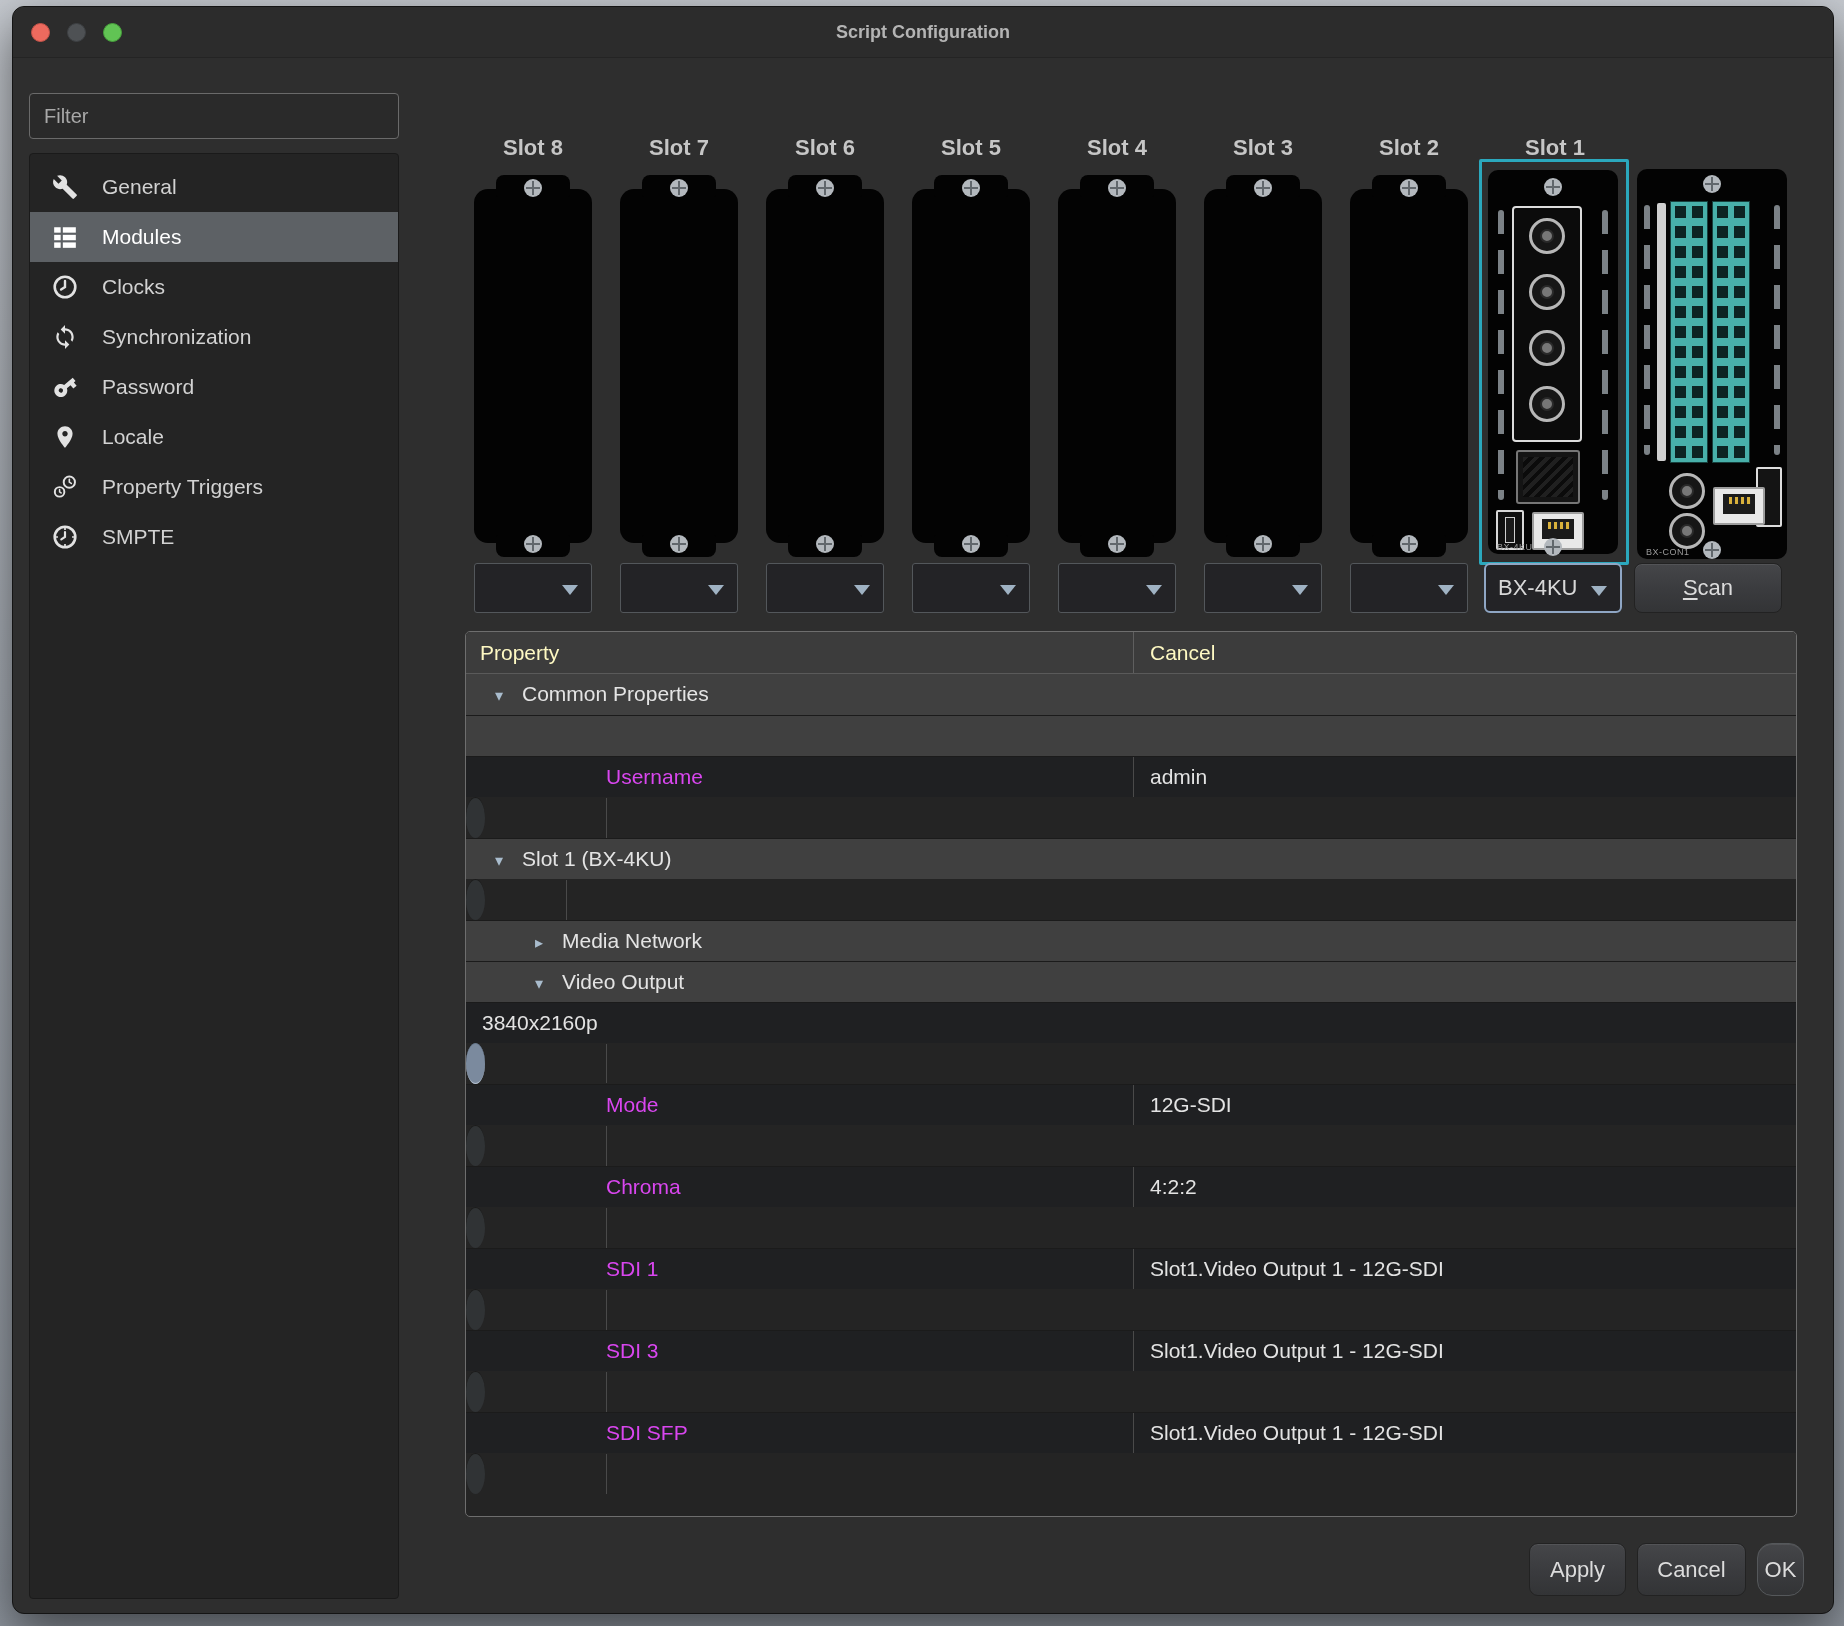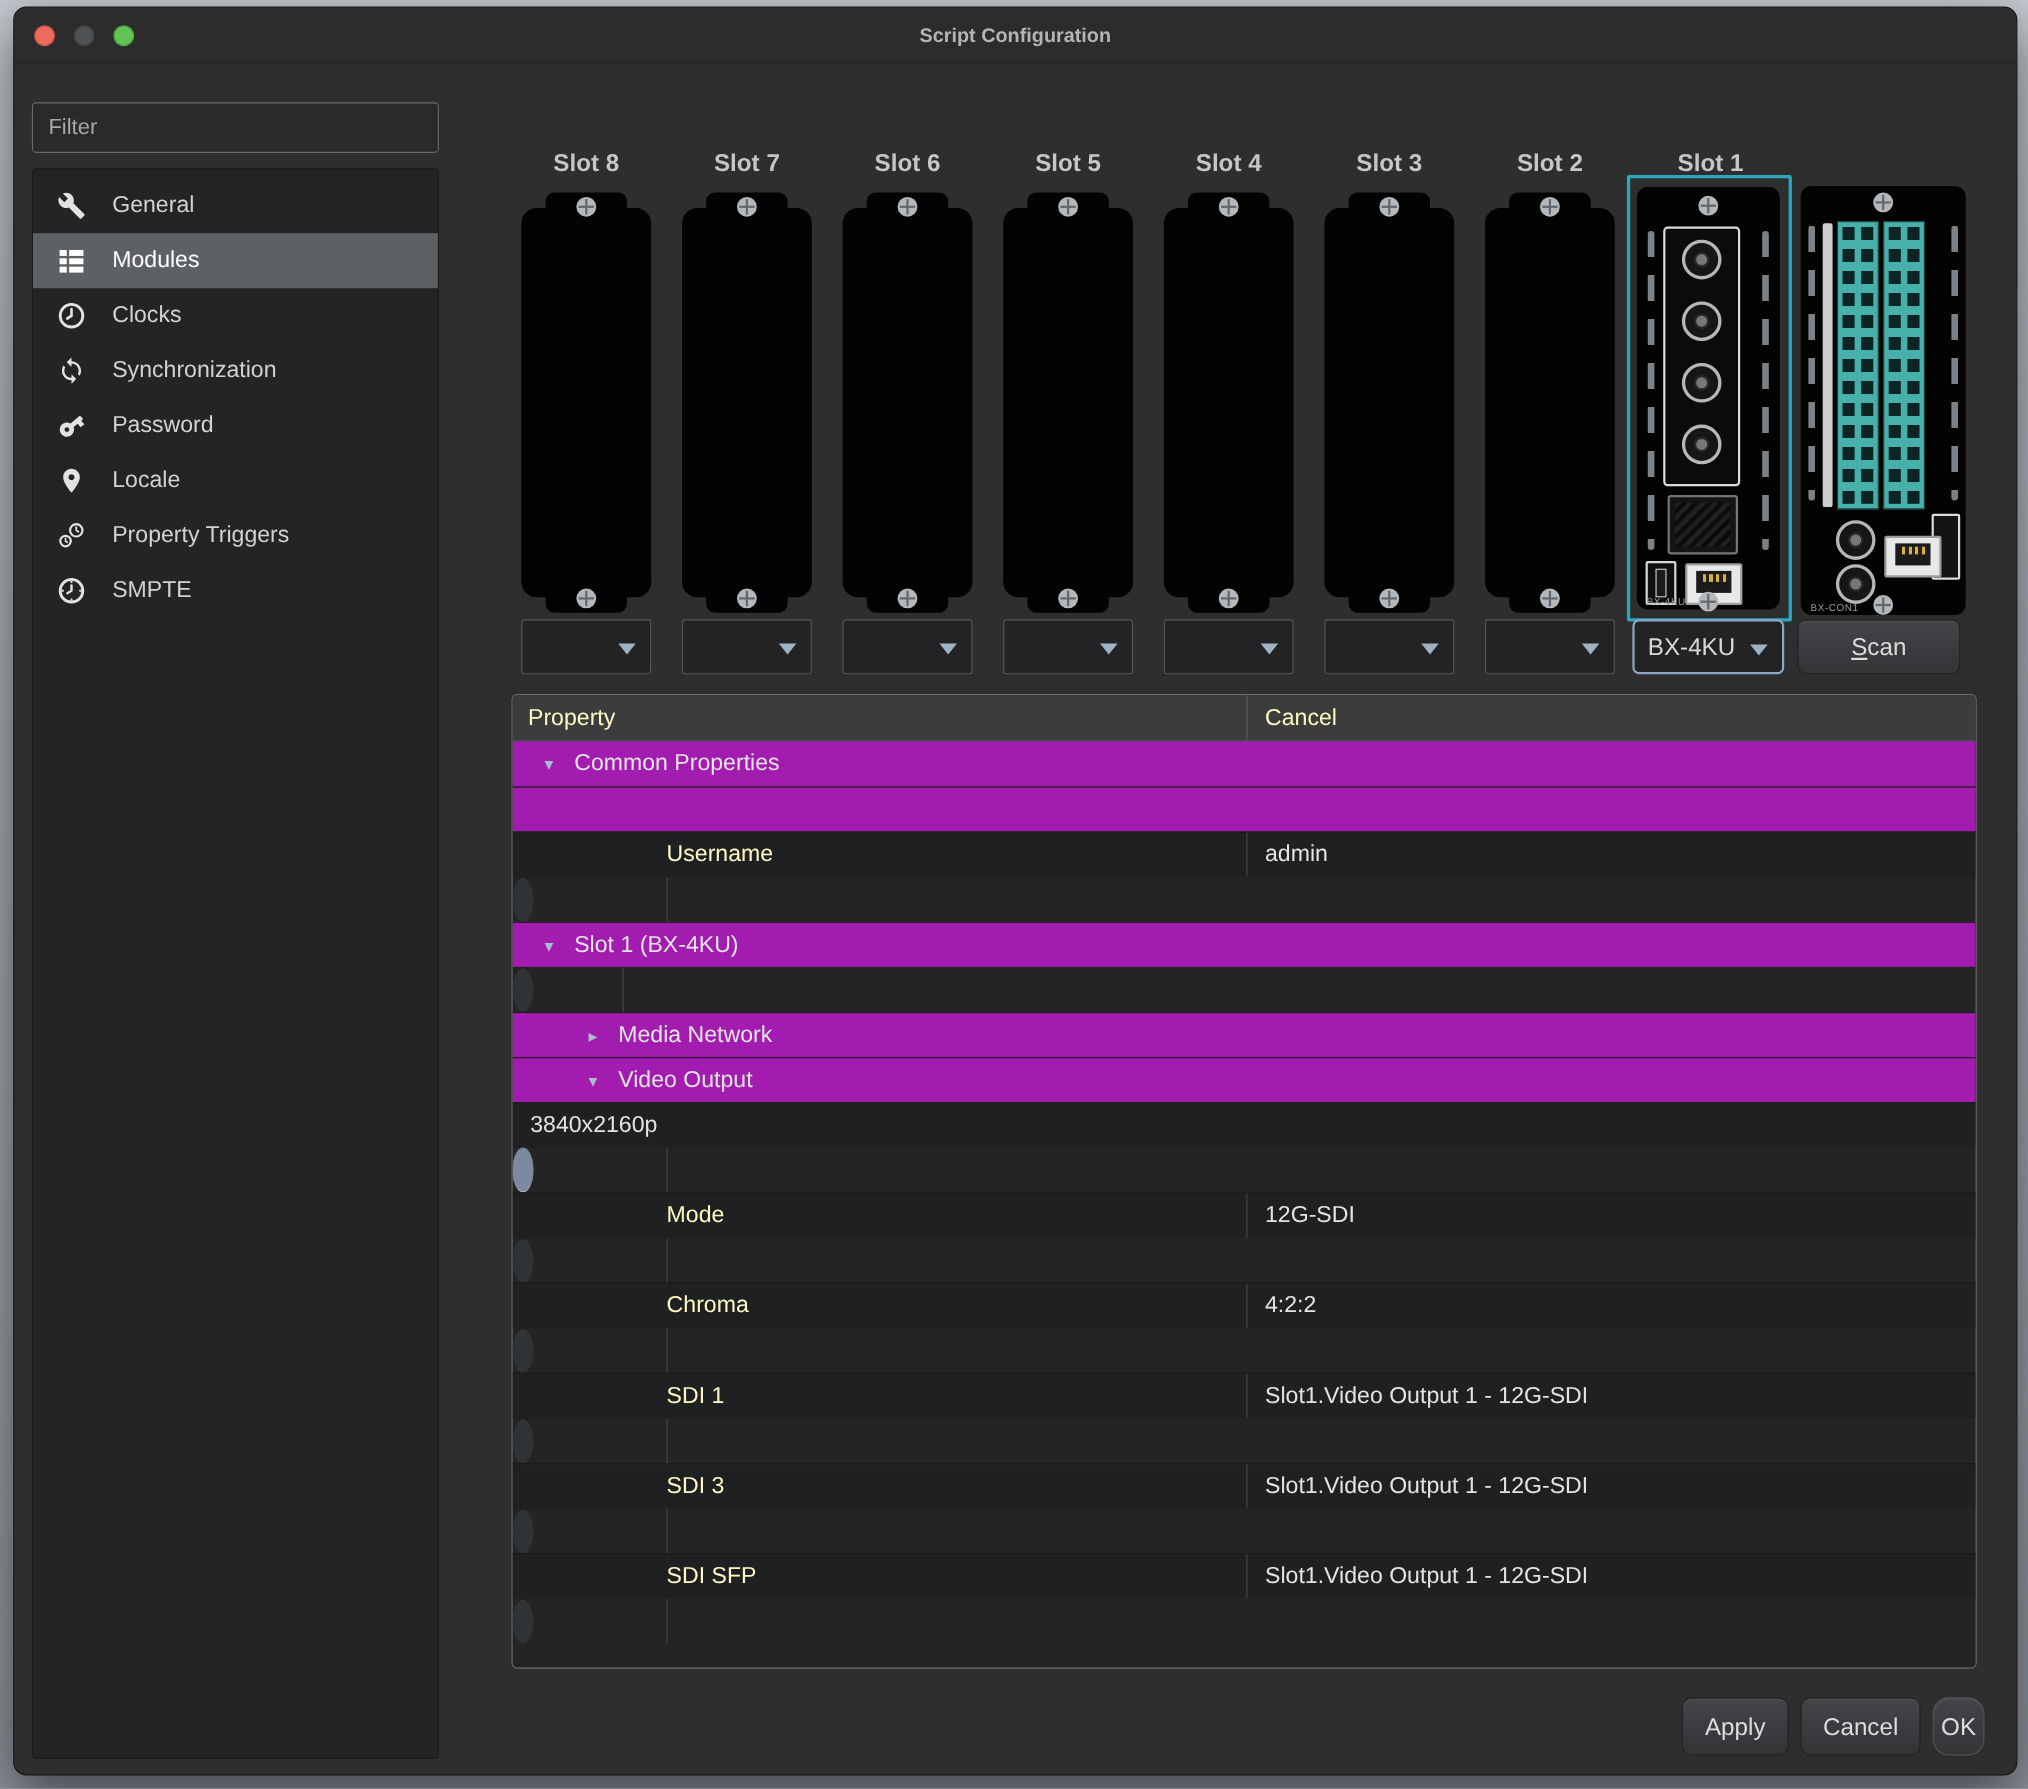--- a/index.html
+++ b/index.html
@@ -96,25 +96,25 @@
   .scan-btn{left:1621px;top:556px;width:148px;height:50px;}
   
   .ptable{position:absolute;left:452px;top:624px;width:1332px;height:886px;box-sizing:border-box;
     background:#242424;border:1px solid #6e6e6e;border-radius:5px;overflow:hidden;}
   .thead{display:flex;height:42px;background:#3c3c3c;border-bottom:1px solid #5a5a5a;box-sizing:border-box;}
   .thead .hcell{line-height:41px;font-size:21px;color:#fef9c3;box-sizing:border-box;}
   .thead .hcell.p{width:668px;padding-left:14px;border-right:1px solid #5f5f5f;}
   .thead .hcell.v{flex:1;padding-left:16px;}
   .trow{display:flex;height:41px;box-sizing:border-box;border-top:1px solid #1b1b1b;}
   .trow:first-child{border-top:none;}
-  .trow .pc{width:668px;box-sizing:border-box;line-height:40px;font-size:21px;color:#fef9c3;
+  .trow .pc{width:668px;box-sizing:border-box;line-height:40px;font-size:21px;color:#d946ef;
     white-space:nowrap;overflow:hidden;}
   .trow .vc{flex:1;box-sizing:border-box;line-height:40px;font-size:21px;color:#e3e3e3;padding-left:16px;
     white-space:nowrap;overflow:hidden;}
-  .trow.group{background:#a21caf;}
+  .trow.group{background:#404040;}
   .trow.group .pc{color:#e4e4e4;}
   .trow.leaf.dark{background:#1f2022;}
   .trow.leaf.light{background:#303335;}
   .trow.leaf .pc{border-right:1px solid #4a4a4a;}
   .trow.sel{background:#7b8a9e !important;border-top:1px solid #66778c;border-bottom:1px solid #b3c0cf;}
   .trow.sel .pc,.trow.sel .vc{color:#ffffff;font-weight:bold;}
   .expander{display:inline-block;width:26px;margin-right:10px;text-align:center;color:#a9bccd;font-size:16px;}
   
   .apply-btn{left:1516px;top:1536px;width:97px;height:53px;border-radius:9px;}
   .cancel-btn{left:1624px;top:1536px;width:109px;height:53px;border-radius:9px;}

